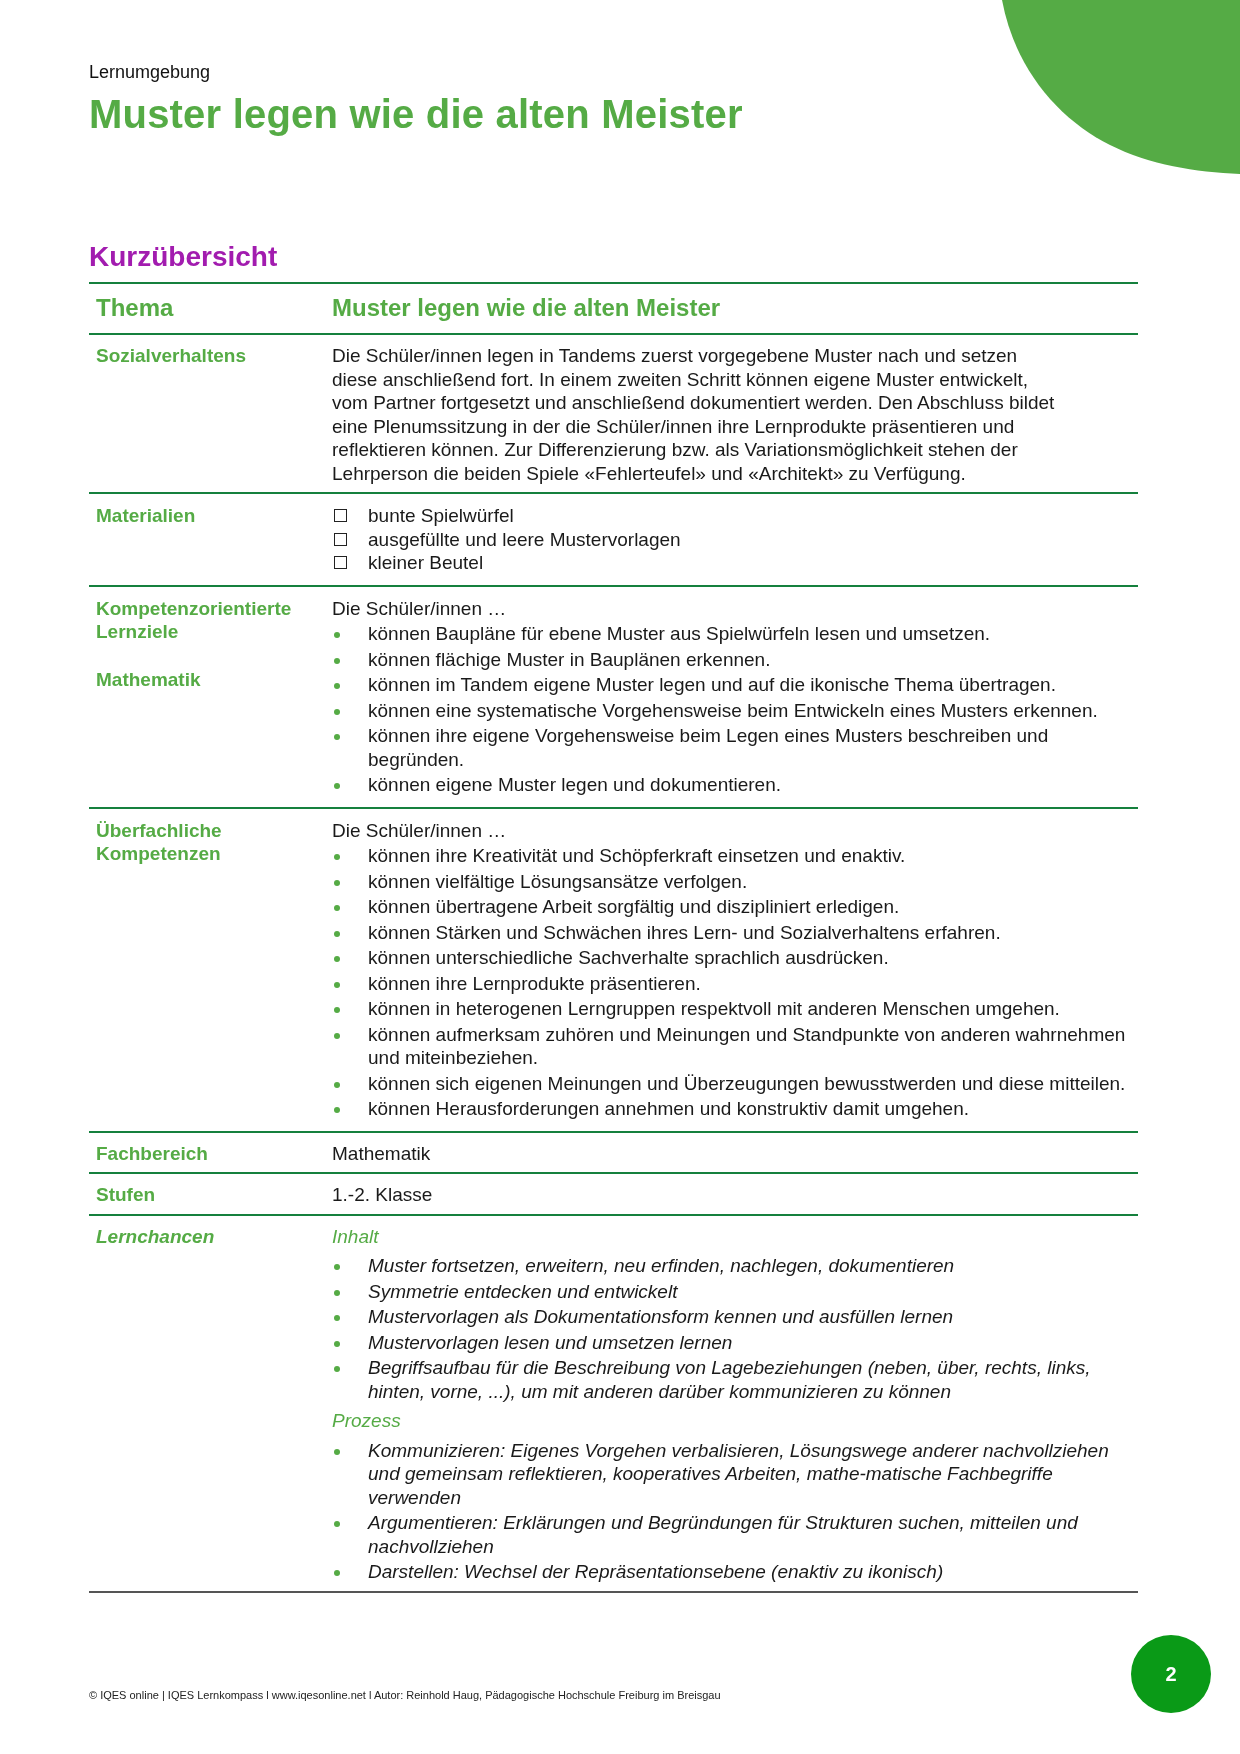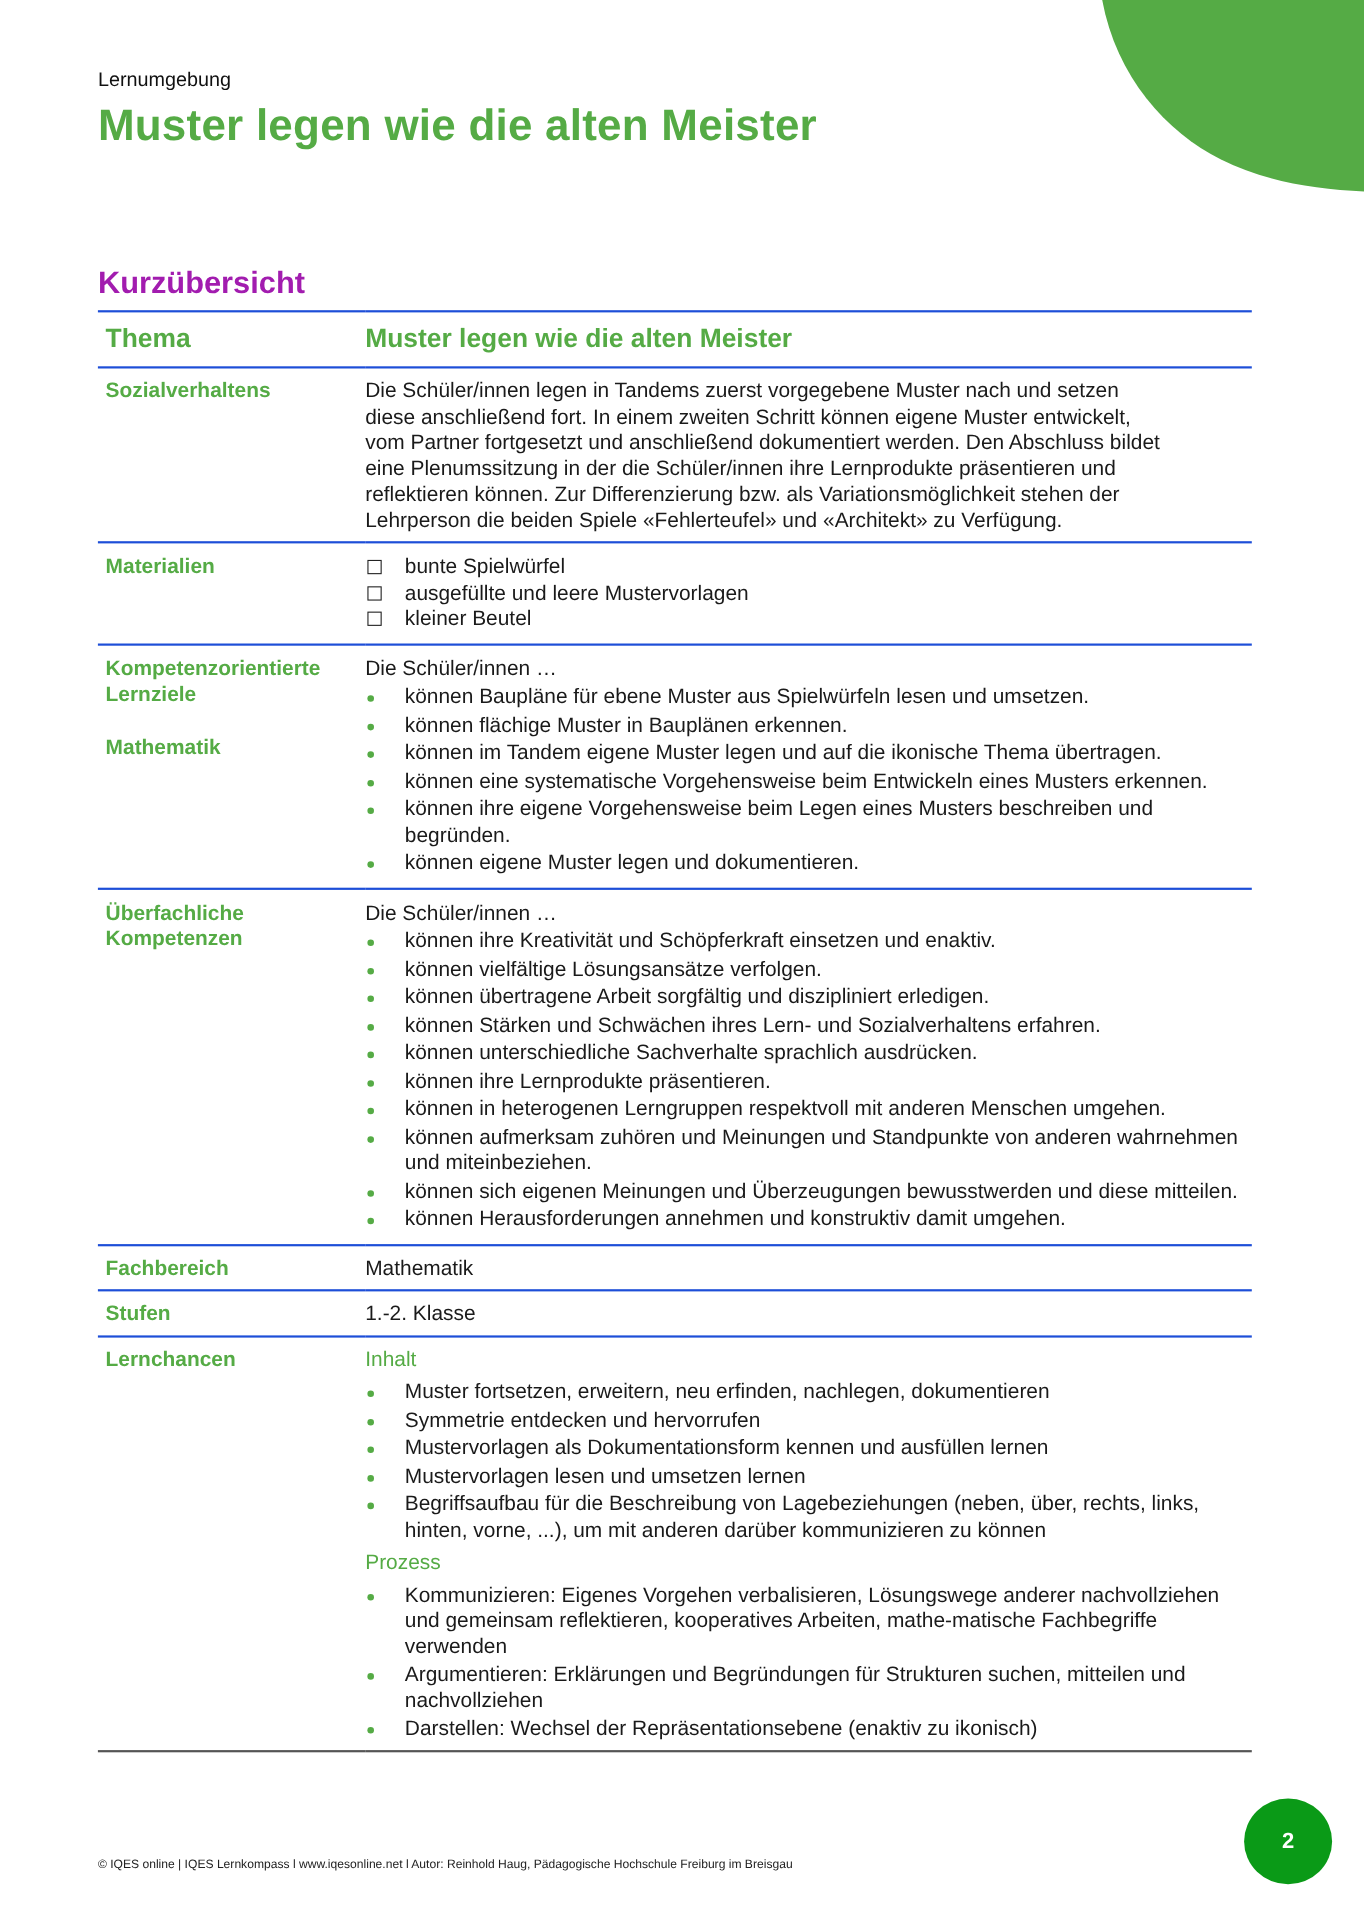--- a/index.html
+++ b/index.html
@@ -21,22 +21,22 @@
       position: absolute; left: 89px; top: 241px; font-size: 28px; font-weight: bold;
       color: #a21caf; margin: 0;
     }
     .overview {
       position: absolute; left: 89px; top: 282px; width: 1049px;
       border-collapse: collapse;
     }
     .overview td {
       vertical-align: top; padding: 0; font-size: 19px; line-height: 23.5px;
     }
-    .overview tr.row > td { border-top: 2px solid #1d4ed8; }
-    .overview tr.last > td { border-bottom: 2px solid #555; }
+    .overview tr.row > td { border-top: 2px solid #15803d; }
+    .overview tr.last > td { border-bottom: 2px solid #555; font-style: italic; }
     .lbl {
       width: 236px; color: #55ab45; font-weight: bold; padding-left: 7px !important;
       font-size: 19px;
     }
     .val { color: #1a1a1a; }
     .pad-thema td { padding-top: 9px !important; padding-bottom: 10px !important; }
     .pad-thema .lbl, .pad-thema .val-thema {
       font-size: 24px; font-weight: bold; color: #55ab45; line-height: 30px;
     }
     .pad { }
@@ -159,21 +159,21 @@
       <td class="lbl">Stufen</td>
       <td class="val">1.-2. Klasse</td>
     </tr>
 
     <tr class="row pad-s last">
       <td class="lbl">Lernchancen</td>
       <td class="val">
         <div class="subhead">Inhalt</div>
         <ul class="bullets inh-list">
           <li><span class="dot"></span><span>Muster fortsetzen, erweitern, neu erfinden, nachlegen, dokumentieren</span></li>
-          <li><span class="dot"></span><span>Symmetrie entdecken und hervorrufen</span></li>
+          <li><span class="dot"></span><span>Symmetrie entdecken und entwickelt</span></li>
           <li><span class="dot"></span><span>Mustervorlagen als Dokumentationsform kennen und ausfüllen lernen</span></li>
           <li><span class="dot"></span><span>Mustervorlagen lesen und umsetzen lernen</span></li>
           <li><span class="dot"></span><span>Begriffsaufbau für die Beschreibung von Lagebeziehungen (neben, über, rechts, links, hinten, vorne, ...), um mit anderen darüber kommunizieren zu können</span></li>
         </ul>
         <div class="subhead second">Prozess</div>
         <ul class="bullets inh-list">
           <li><span class="dot"></span><span>Kommunizieren: Eigenes Vorgehen verbalisieren, Lösungswege anderer nachvollziehen und gemeinsam reflektieren, kooperatives Arbeiten, mathe-matische Fachbegriffe verwenden</span></li>
           <li><span class="dot"></span><span>Argumentieren: Erklärungen und Begründungen für Strukturen suchen, mitteilen und nachvollziehen</span></li>
           <li><span class="dot"></span><span>Darstellen: Wechsel der Repräsentationsebene (enaktiv zu ikonisch)</span></li>
         </ul>

